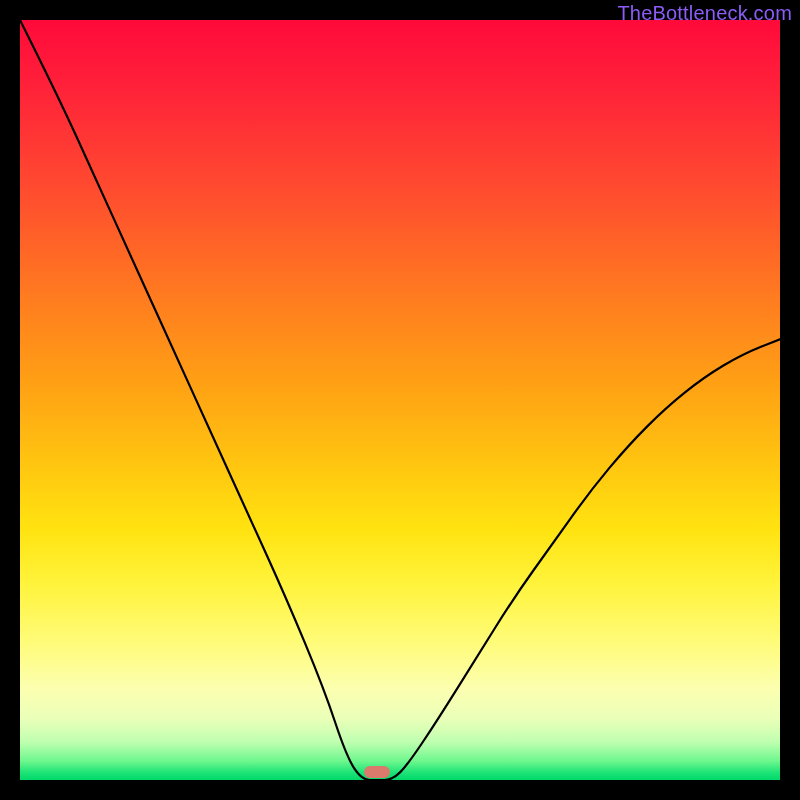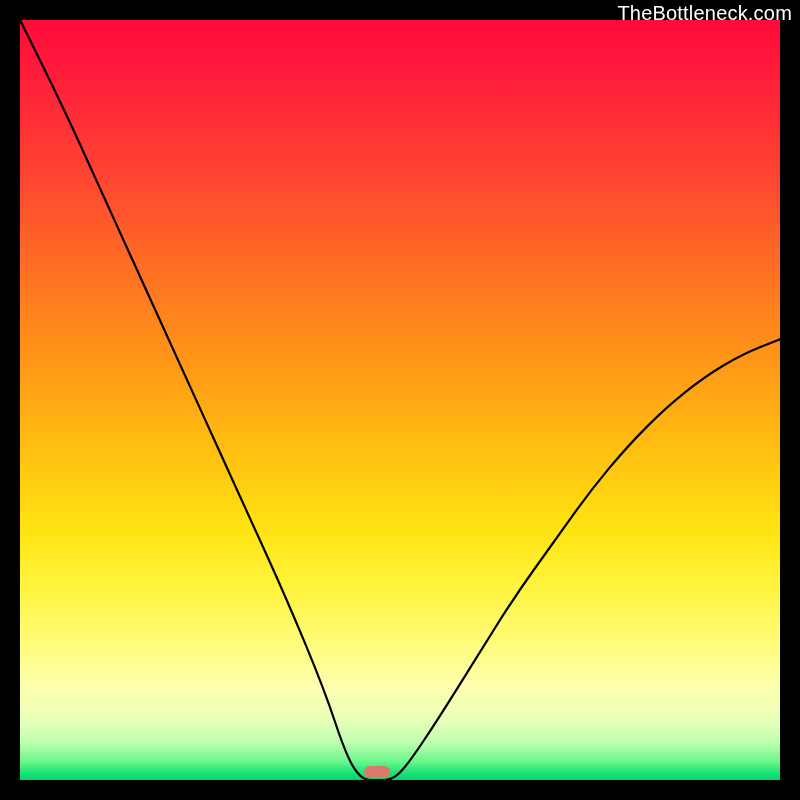--- a/index.html
+++ b/index.html
@@ -63,21 +63,21 @@
     bottom: 2px;     
     width: 26px;
     height: 12px;
     border-radius: 6px;
     transform: translateX(-50%);
   }
   .watermark {
     position: absolute;
     top: 2px;
     right: 8px;
-    color: #ffffff;
+    color: #8b5cf6;
     font-size: 20px;
     font-weight: 500;
     letter-spacing: 0.2px;
     user-select: none;
   }
 </style>
 </head>
 <body>
 
 <div class="frame">

